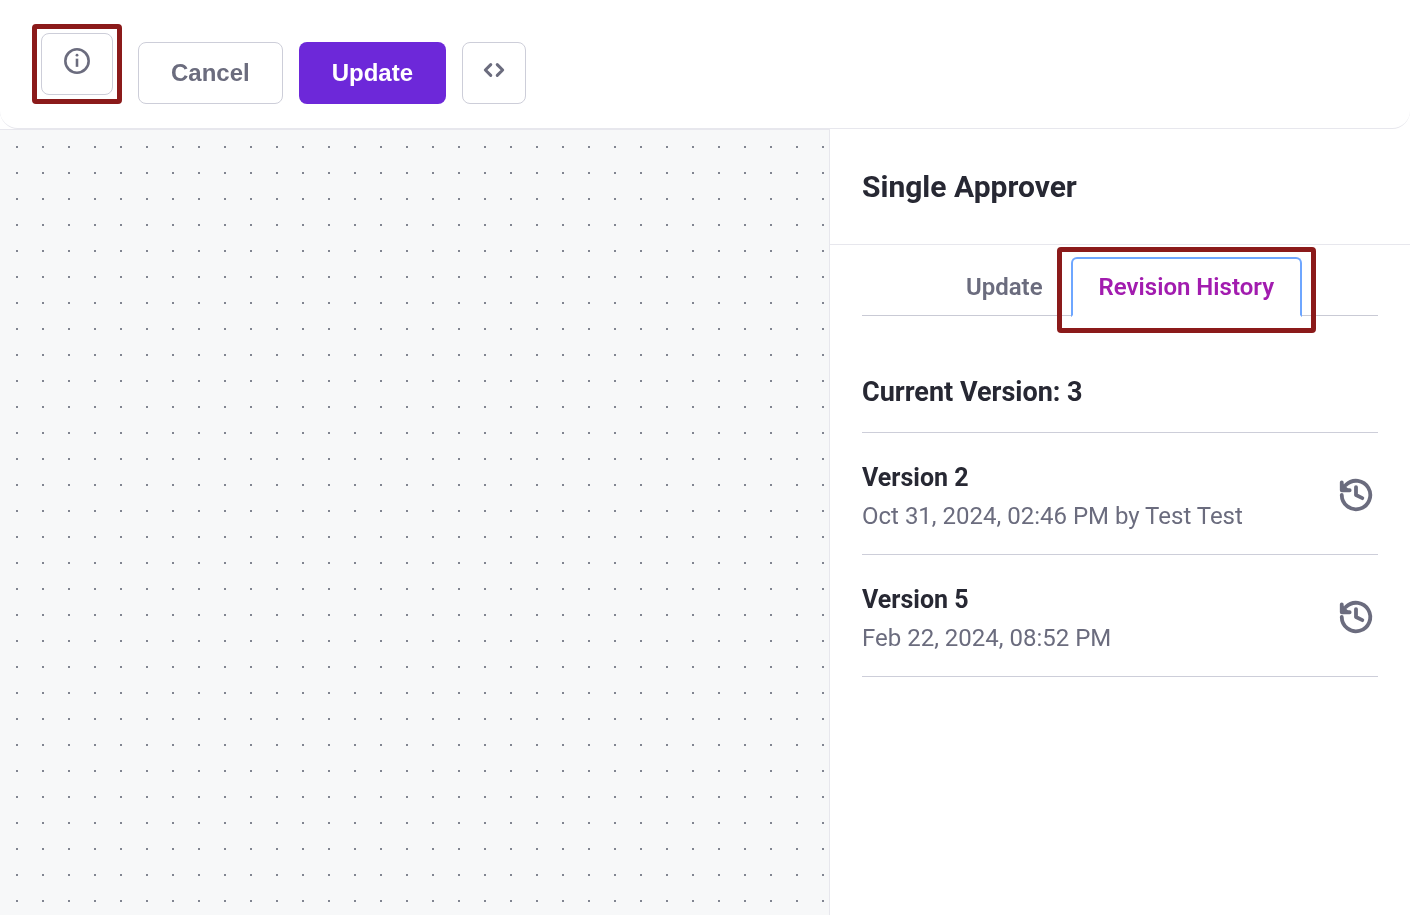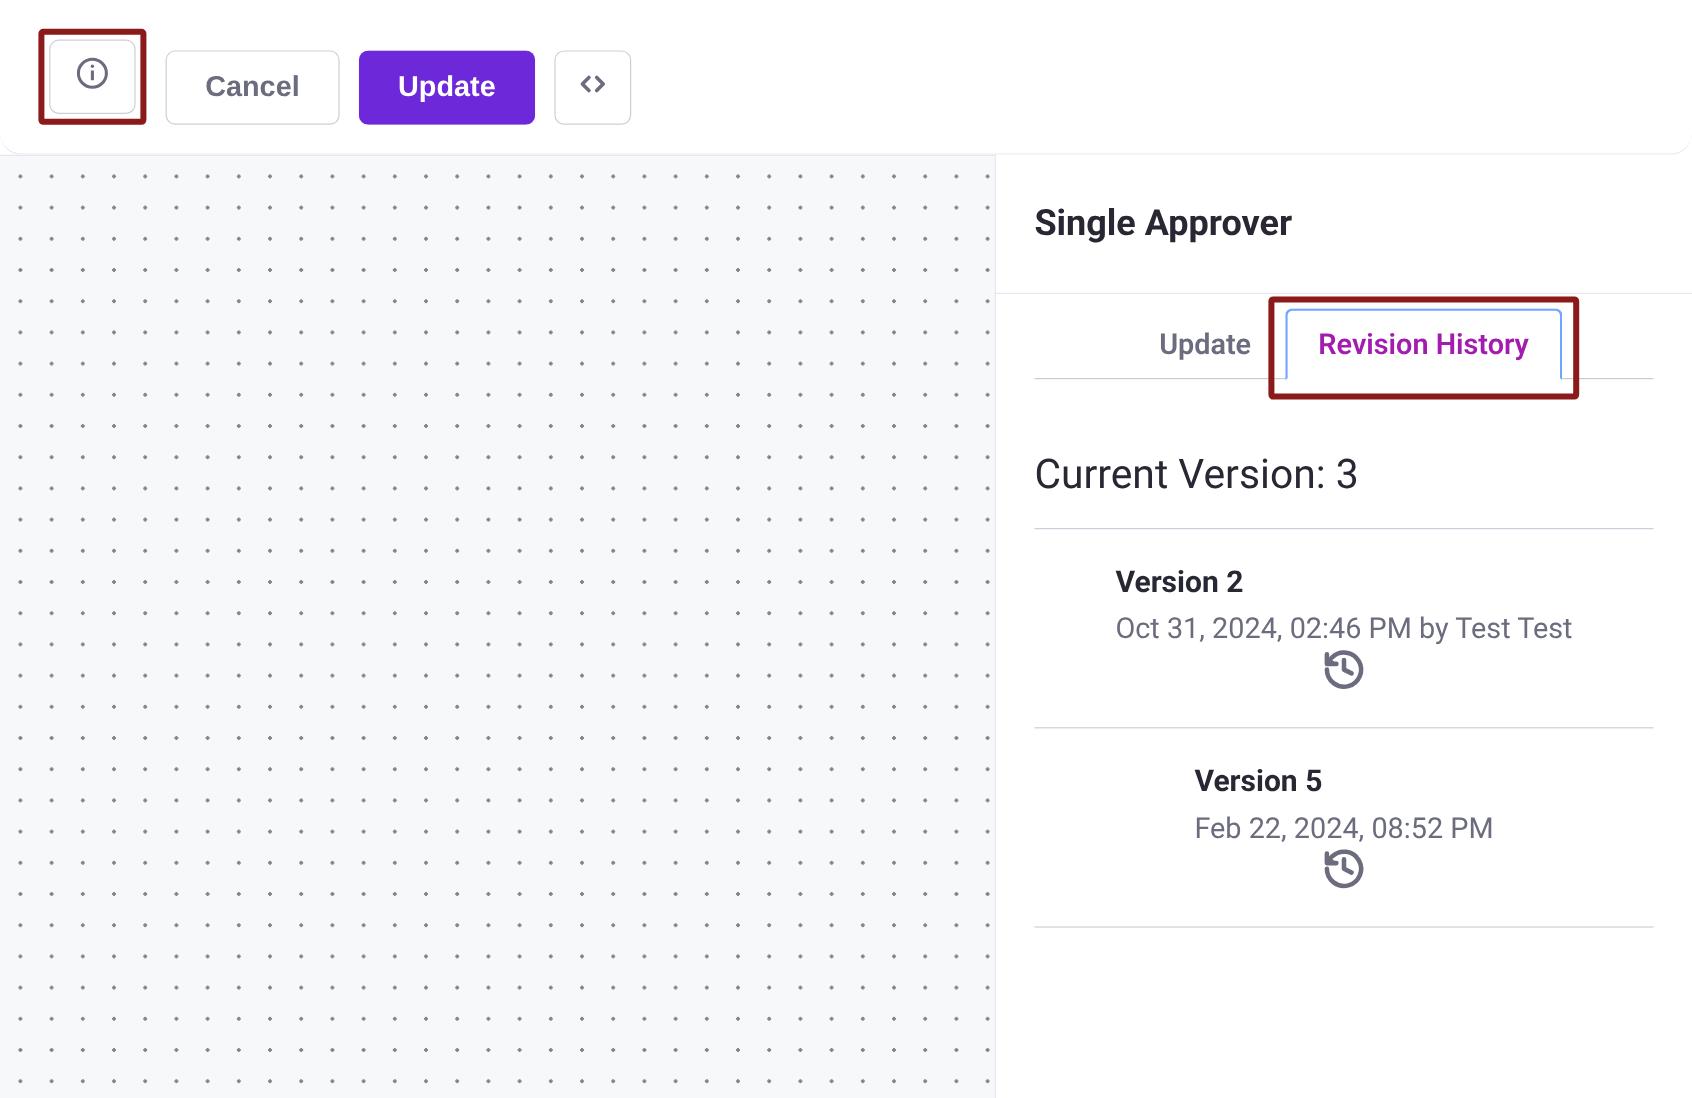--- a/index.html
+++ b/index.html
@@ -131,33 +131,32 @@
       top: -10px;
       left: -14px;
       right: -14px;
       bottom: -18px;
       pointer-events: none;
     }
     .version-section {
       padding: 24px 32px;
     }
     .current-version {
-      font-size: 34px;
-      font-weight: 400;
+      font-size: 27px;
+      font-weight: 700;
       color: #272833;
       padding: 36px 0 24px 0;
       border-bottom: 1.5px solid #cdced9;
     }
     .version-item {
       display: flex;
       align-items: center;
       justify-content: space-between;
       padding: 30px 0 24px 0;
       border-bottom: 1.5px solid #cdced9;
-      flex-direction: column;
     }
     .version-info {
       flex: 1;
     }
     .version-title {
       font-size: 25px;
       font-weight: 700;
       color: #272833;
       margin-bottom: 10px;
     }

